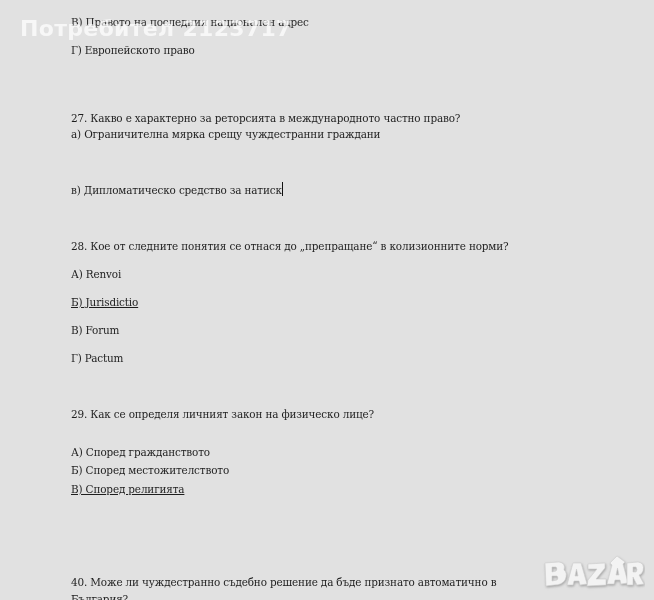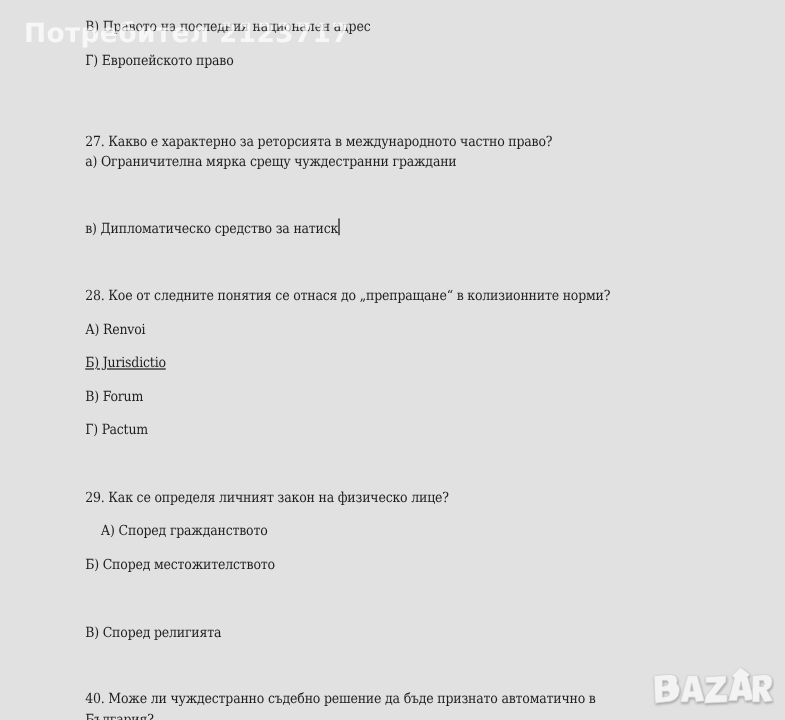--- a/index.html
+++ b/index.html
@@ -83,23 +83,23 @@
   <div class="line" style="top:126px;">а) Ограничителна мярка срещу чуждестранни граждани</div>
   <div class="line" style="top:182px;"><span>в) Дипломатическо средство за натиск</span><span class="cursor"></span></div>
 
   <div class="line question" style="top:238px;">28. Кое от следните понятия се отнася до „препращане“ в колизионните норми?</div>
   <div class="line" style="top:266px;">А) Renvoi</div>
   <div class="line" style="top:294px;text-decoration:underline;">Б) Jurisdictio</div>
   <div class="line" style="top:322px;">В) Forum</div>
   <div class="line" style="top:350px;">Г) Pactum</div>
 
   <div class="line question" style="top:406px;">29. Как се определя личният закон на физическо лице?</div>
-  <div class="line" style="top:434px;margin-left:13px;">А) Според гражданството</div>
+  <div class="line" style="top:444px;">А) Според гражданството</div>
   <div class="line" style="top:462px;">Б) Според местожителството</div>
-  <div class="line" style="top:519px;">В) Според религията</div>
+  <div class="line" style="top:481px;text-decoration:underline;">В) Според религията</div>
 
   <div class="line question" style="top:574px;">40. Може ли чуждестранно съдебно решение да бъде признато автоматично в</div>
   <div class="line question" style="top:591px;">България?</div>
 
   <div class="watermark">Потребител 2123717</div>
 
   <div class="bazar-logo">
     <svg viewBox="0 0 104 40" xmlns="http://www.w3.org/2000/svg">
       <defs>
         <filter id="sh" x="-10%" y="-10%" width="130%" height="140%">

